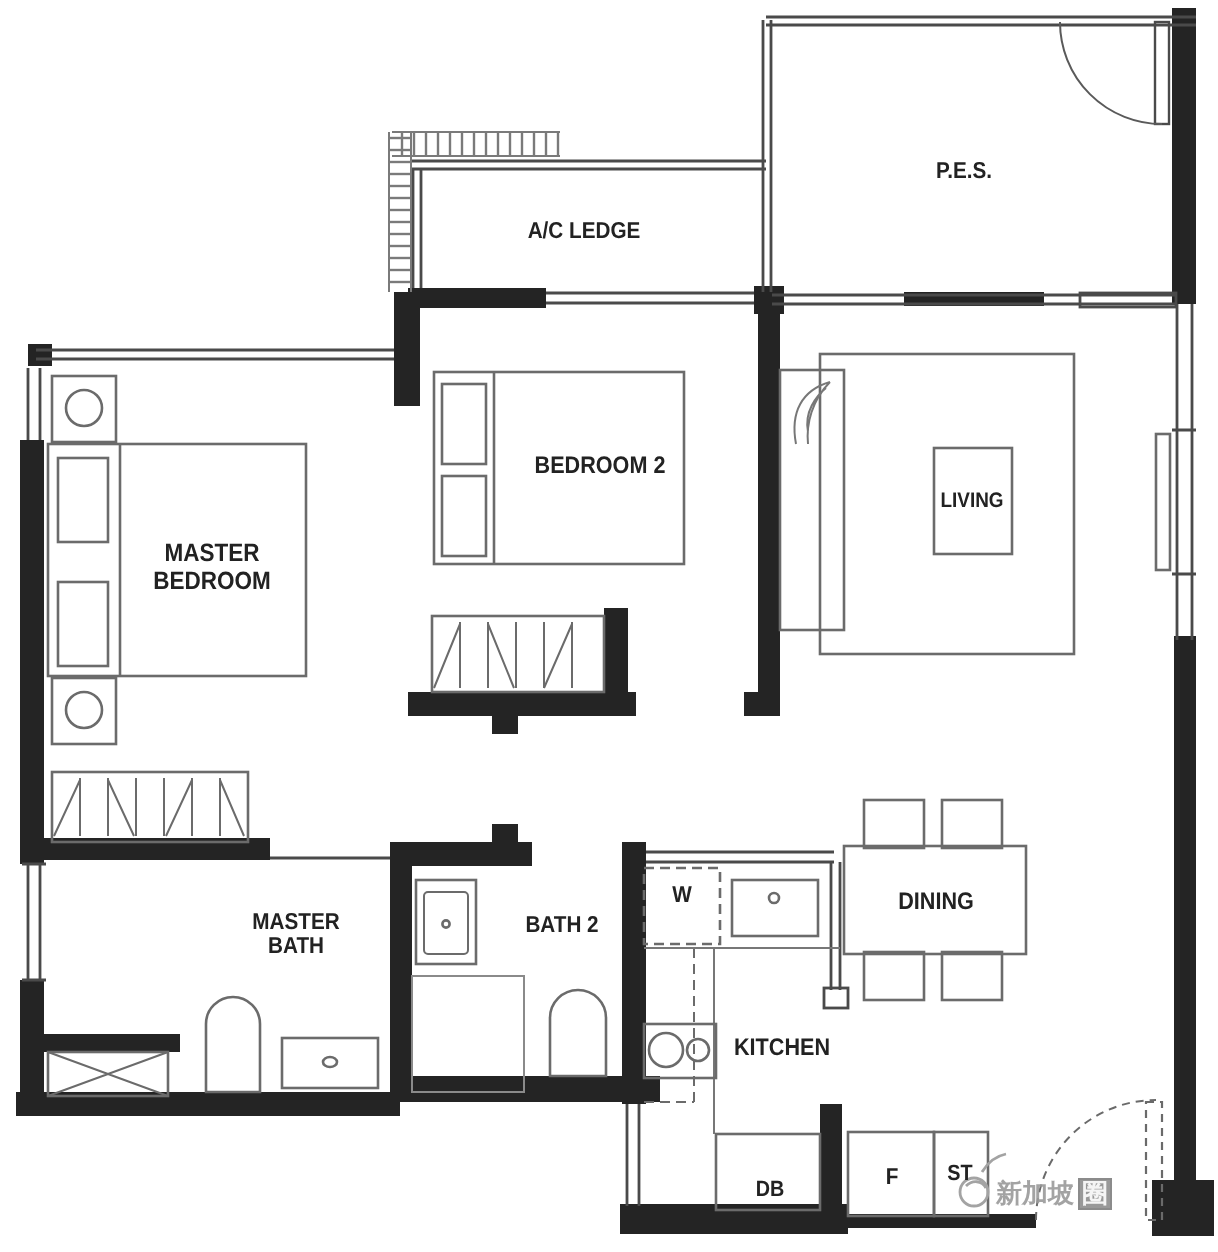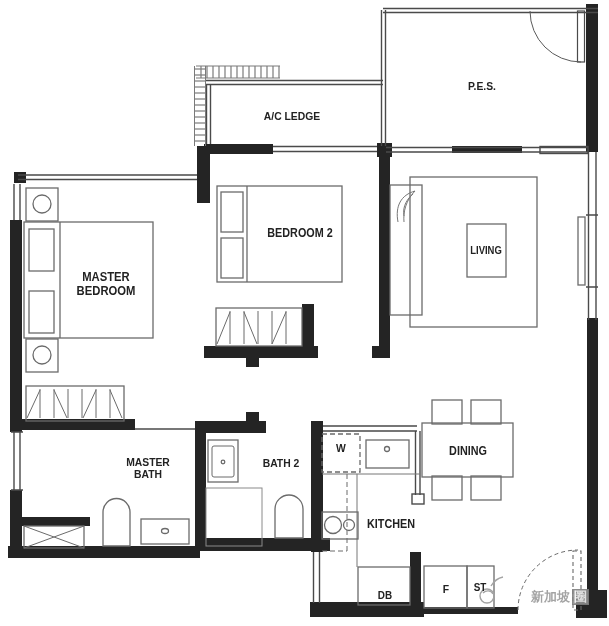--- a/index.html
+++ b/index.html
@@ -9,21 +9,21 @@
   }
   .stage svg { position:absolute; left:0; top:0; }
   .lbl {
     position:absolute; transform:translate(-50%,-50%) scaleX(.9);
     font-weight:bold; color:#222; text-align:center; line-height:1.08;
     letter-spacing:0px; white-space:normal;
   }
   .lbl.one { white-space:nowrap; }
   .wm {
     position:absolute; left:498px; top:588px; display:flex; align-items:center;
-    gap:2px; color:#9a9a9a; font-weight:bold; font-size:13px; opacity:.9;margin-left:33px;
+    gap:2px; color:#9a9a9a; font-weight:bold; font-size:13px; opacity:.9;
   }
   .wm .badge {
     display:inline-block; background:#8f8f8f; color:#f4f4f4;
     padding:0 1px; border:1px solid #7f7f7f; line-height:1.05;
   }
 </style>
 </head>
 <body>
 
 <div class="stage">

